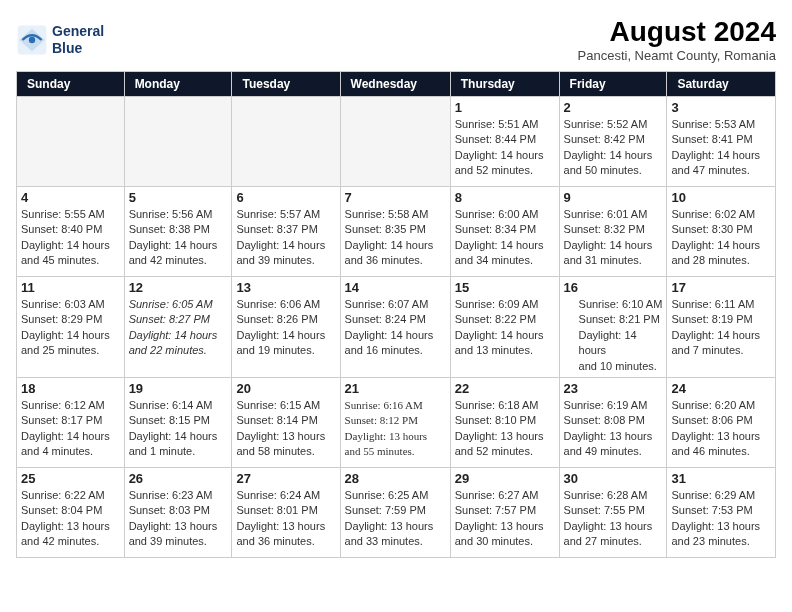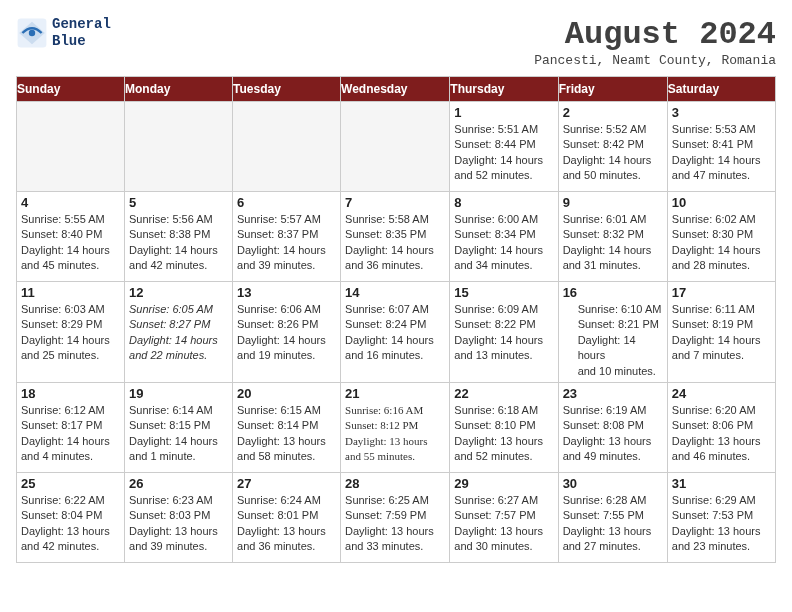--- a/index.html
+++ b/index.html
@@ -6,60 +6,59 @@
     body {
       font-family: Arial, sans-serif;
       background: #fff;
       width: 792px;
       min-height: 612px;
       padding: 16px;
     }
     .header {
       display: flex;
       justify-content: space-between;
-      align-items: flex-start;
+      align-items: center;
       margin-bottom: 8px;
-      font-family: Liberation Mono, monospace;
     }
     .logo {
       display: flex;
       align-items: center;
       gap: 4px;
     }
     .logo-text {
       font-size: 14px;
       font-weight: bold;
       color: #1a3a6b;
       line-height: 1.2;
     }
     .logo-icon {
       width: 32px;
       height: 32px;
     }
     .title-block {
       text-align: right;
     }
     .main-title {
-      font-size: 32px;
+      font-size: 28px;
       font-weight: bold;
-      color: #404040;
+      color: #000000;
     }
     .subtitle {
       font-size: 13px;
       color: #444;
     }
     .calendar {
       width: 100%;
       border-collapse: collapse;
       font-size: 11px;
     }
     .calendar th {
-      background: #7f1d1d;
+      background: #0f172a;
       color: #fff;
-      padding: 5px 0;
+      padding: 5px 10px;
       text-align: left;
       font-size: 12px;
       font-weight: bold;
       border: 1px solid #ccc;
     }
     .calendar td {
       border: 1px solid #ccc;
       vertical-align: top;
       padding: 3px 4px;
       width: 113px;

